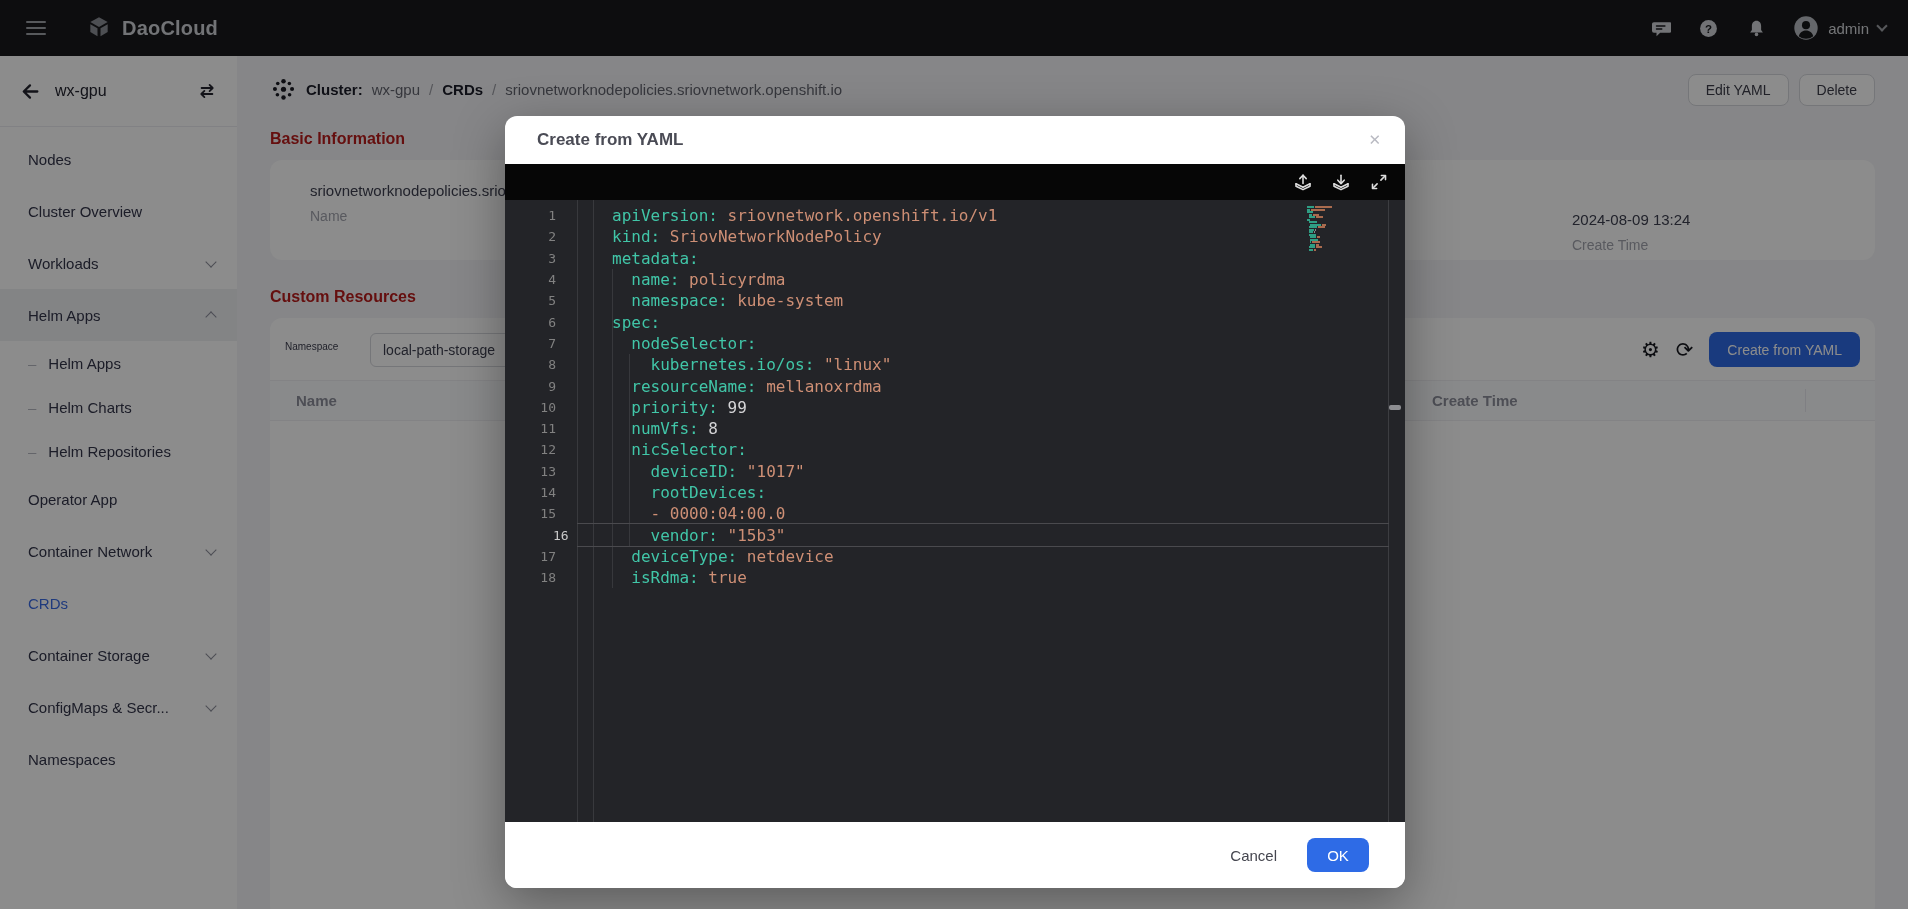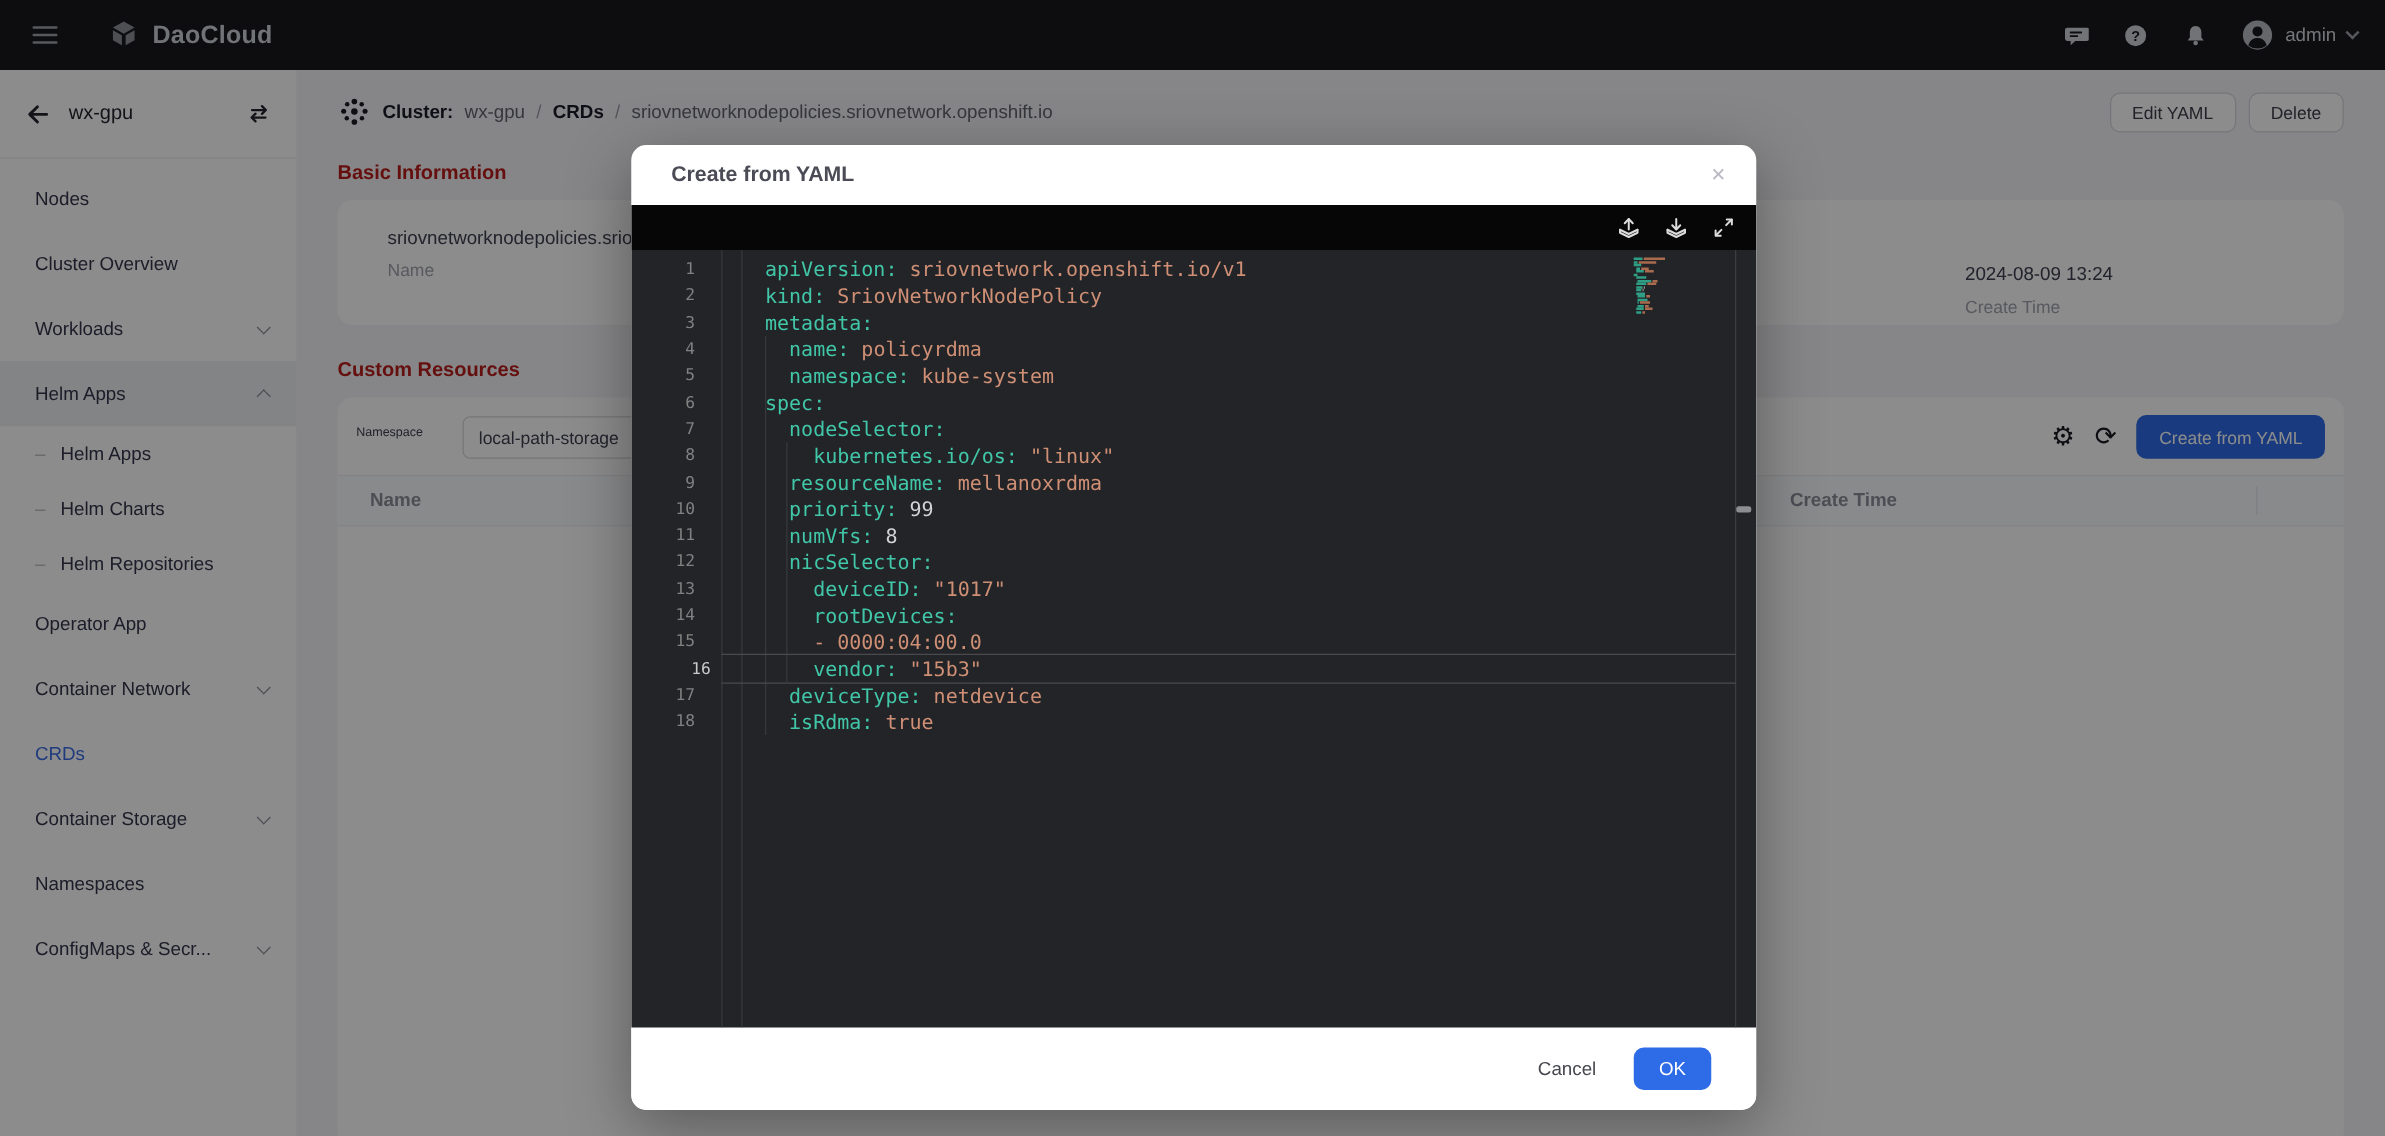--- a/index.html
+++ b/index.html
@@ -181,25 +181,25 @@
         <span class="chev down"></span>
       </div>
       <div class="side-item active">
         <span>CRDs</span>
       </div>
       <div class="side-item">
         <span>Container Storage</span>
         <span class="chev down"></span>
       </div>
       <div class="side-item">
-        <span>Namespaces</span>
-      </div>
-      <div class="side-item">
         <span>ConfigMaps &amp; Secr...</span>
         <span class="chev down"></span>
+      </div>
+      <div class="side-item">
+        <span>Namespaces</span>
       </div>
     </div>
 </div>
 
 <div class="main">
   <div class="crumbs">
     <svg width="27" height="27" viewBox="0 0 24 24">
       <g fill="#1a1b24">
         <circle cx="12" cy="4.6" r="2"></circle>
           <circle cx="17.2" cy="6.6" r="1.6"></circle>

